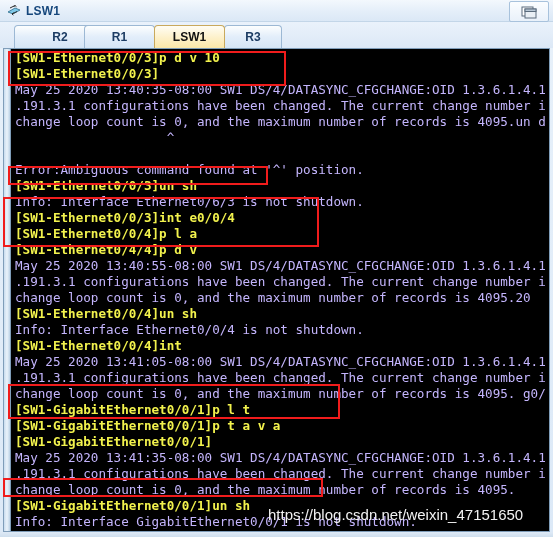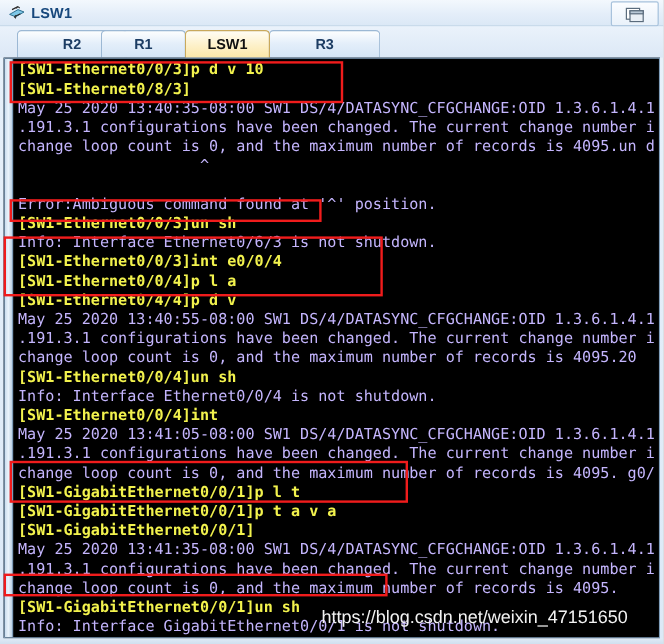--- a/index.html
+++ b/index.html
@@ -189,28 +189,28 @@
         <rect x="6" y="4" width="11" height="9" fill="#e9eff5" stroke="#5a6b7c" stroke-width="1"></rect>
         <rect x="6" y="4" width="11" height="2.5" fill="#b9c8d6" stroke="#5a6b7c" stroke-width="1"></rect>
       </svg>
     </span>
   </div>
 
   <div class="tabstrip" id="tabstrip">
       <div class="tab" style="left: 14px; width: 92px;">R2</div>
       <div class="tab" style="left: 84px; width: 71px;">R1</div>
       <div class="tab active" style="left: 154px; width: 71px;">LSW1</div>
-      <div class="tab" style="left: 224px; width: 93px;">R3</div>
+      <div class="tab" style="left: 224px; width: 58px;">R3</div>
     </div>
 
   <div class="term-frame">
     <div class="term-scroll-l"></div>
     <div class="term-body" id="term-body">
         <div class="tline cmd">[SW1-Ethernet0/0/3]p d v 10</div>
-        <div class="tline cmd">[SW1-Ethernet0/8/3]</div>
+        <div class="tline cmd">[SW1-Ethernet0/0/3]</div>
         <div class="tline">May 25 2020 13:40:35-08:00 SW1 DS/4/DATASYNC_CFGCHANGE:OID 1.3.6.1.4.1</div>
         <div class="tline">.191.3.1 configurations have been changed. The current change number i</div>
         <div class="tline">change loop count is 0, and the maximum number of records is 4095.un d</div>
         <div class="tline">                    ^</div>
         <div class="tline blank"></div>
         <div class="tline">Error:Ambiguous command found at '^' position.</div>
         <div class="tline cmd">[SW1-Ethernet0/0/3]un sh</div>
         <div class="tline">Info: Interface Ethernet0/6/3 is not shutdown.</div>
         <div class="tline cmd">[SW1-Ethernet0/0/3]int e0/0/4</div>
         <div class="tline cmd">[SW1-Ethernet0/0/4]p l a</div>

